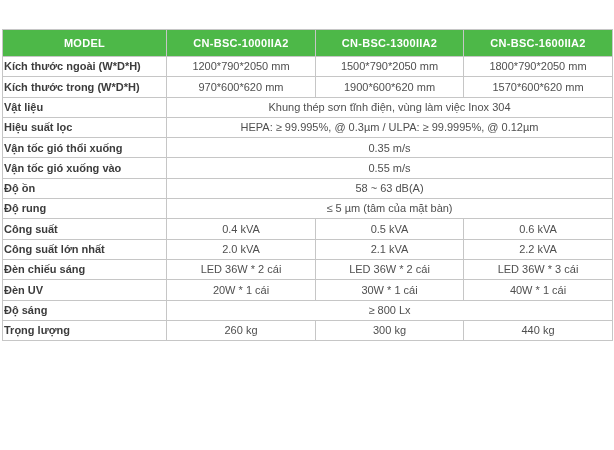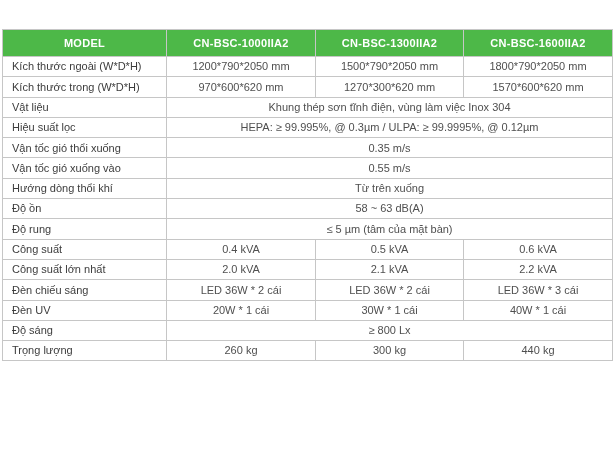--- a/index.html
+++ b/index.html
@@ -41,23 +41,23 @@
     letter-spacing: 0.3px;
     border-left-color: #ffffff;
     border-right-color: #ffffff;
     border-top-color: var(--border, #c6c6c6);
     border-bottom-color: var(--border, #c6c6c6);
   }
   th.hdr.first { border-left-color: var(--border, #c6c6c6); }
   th.hdr.last  { border-right-color: var(--border, #c6c6c6); }
   td.lbl {
     color: var(--label-text, #3c3c3c);
-    font-weight: normal;
+    font-weight: bold;
     text-align: left;
-    padding: 2px 4px 2px 9px;
+    padding: 2px 4px 2px 1px;
   }
   td.val {
     color: var(--value-text, #4f4f4f);
     text-align: center;
     padding: 2px 13px;
   }
 </style>
 </head>
 <body>
 
@@ -80,42 +80,38 @@
     <tbody>
       <tr>
         <td class="lbl">Kích thước ngoài (W*D*H)</td>
         <td class="val">1200*790*2050 mm</td>
         <td class="val">1500*790*2050 mm</td>
         <td class="val">1800*790*2050 mm</td>
       </tr>
       <tr>
         <td class="lbl">Kích thước trong (W*D*H)</td>
         <td class="val">970*600*620 mm</td>
-        <td class="val">1270*300*620 mm</td>
+        <td class="val">1900*600*620 mm</td>
         <td class="val">1570*600*620 mm</td>
       </tr>
       <tr>
         <td class="lbl">Vật liệu</td>
         <td class="val" colspan="3">Khung thép sơn tĩnh điện, vùng làm việc Inox 304</td>
       </tr>
       <tr>
         <td class="lbl">Hiệu suất lọc</td>
         <td class="val" colspan="3">HEPA: ≥ 99.995%, @ 0.3µm / ULPA: ≥ 99.9995%, @ 0.12µm</td>
       </tr>
       <tr>
         <td class="lbl">Vận tốc gió thổi xuống</td>
         <td class="val" colspan="3">0.35 m/s</td>
       </tr>
       <tr>
         <td class="lbl">Vận tốc gió xuống vào</td>
         <td class="val" colspan="3">0.55 m/s</td>
-      </tr>
-      <tr>
-        <td class="lbl">Hướng dòng thổi khí</td>
-        <td class="val" colspan="3">Từ trên xuống</td>
       </tr>
       <tr>
         <td class="lbl">Độ ồn</td>
         <td class="val" colspan="3">58 ~ 63 dB(A)</td>
       </tr>
       <tr>
         <td class="lbl">Độ rung</td>
         <td class="val" colspan="3">≤ 5 µm (tâm của mặt bàn)</td>
       </tr>
       <tr>

